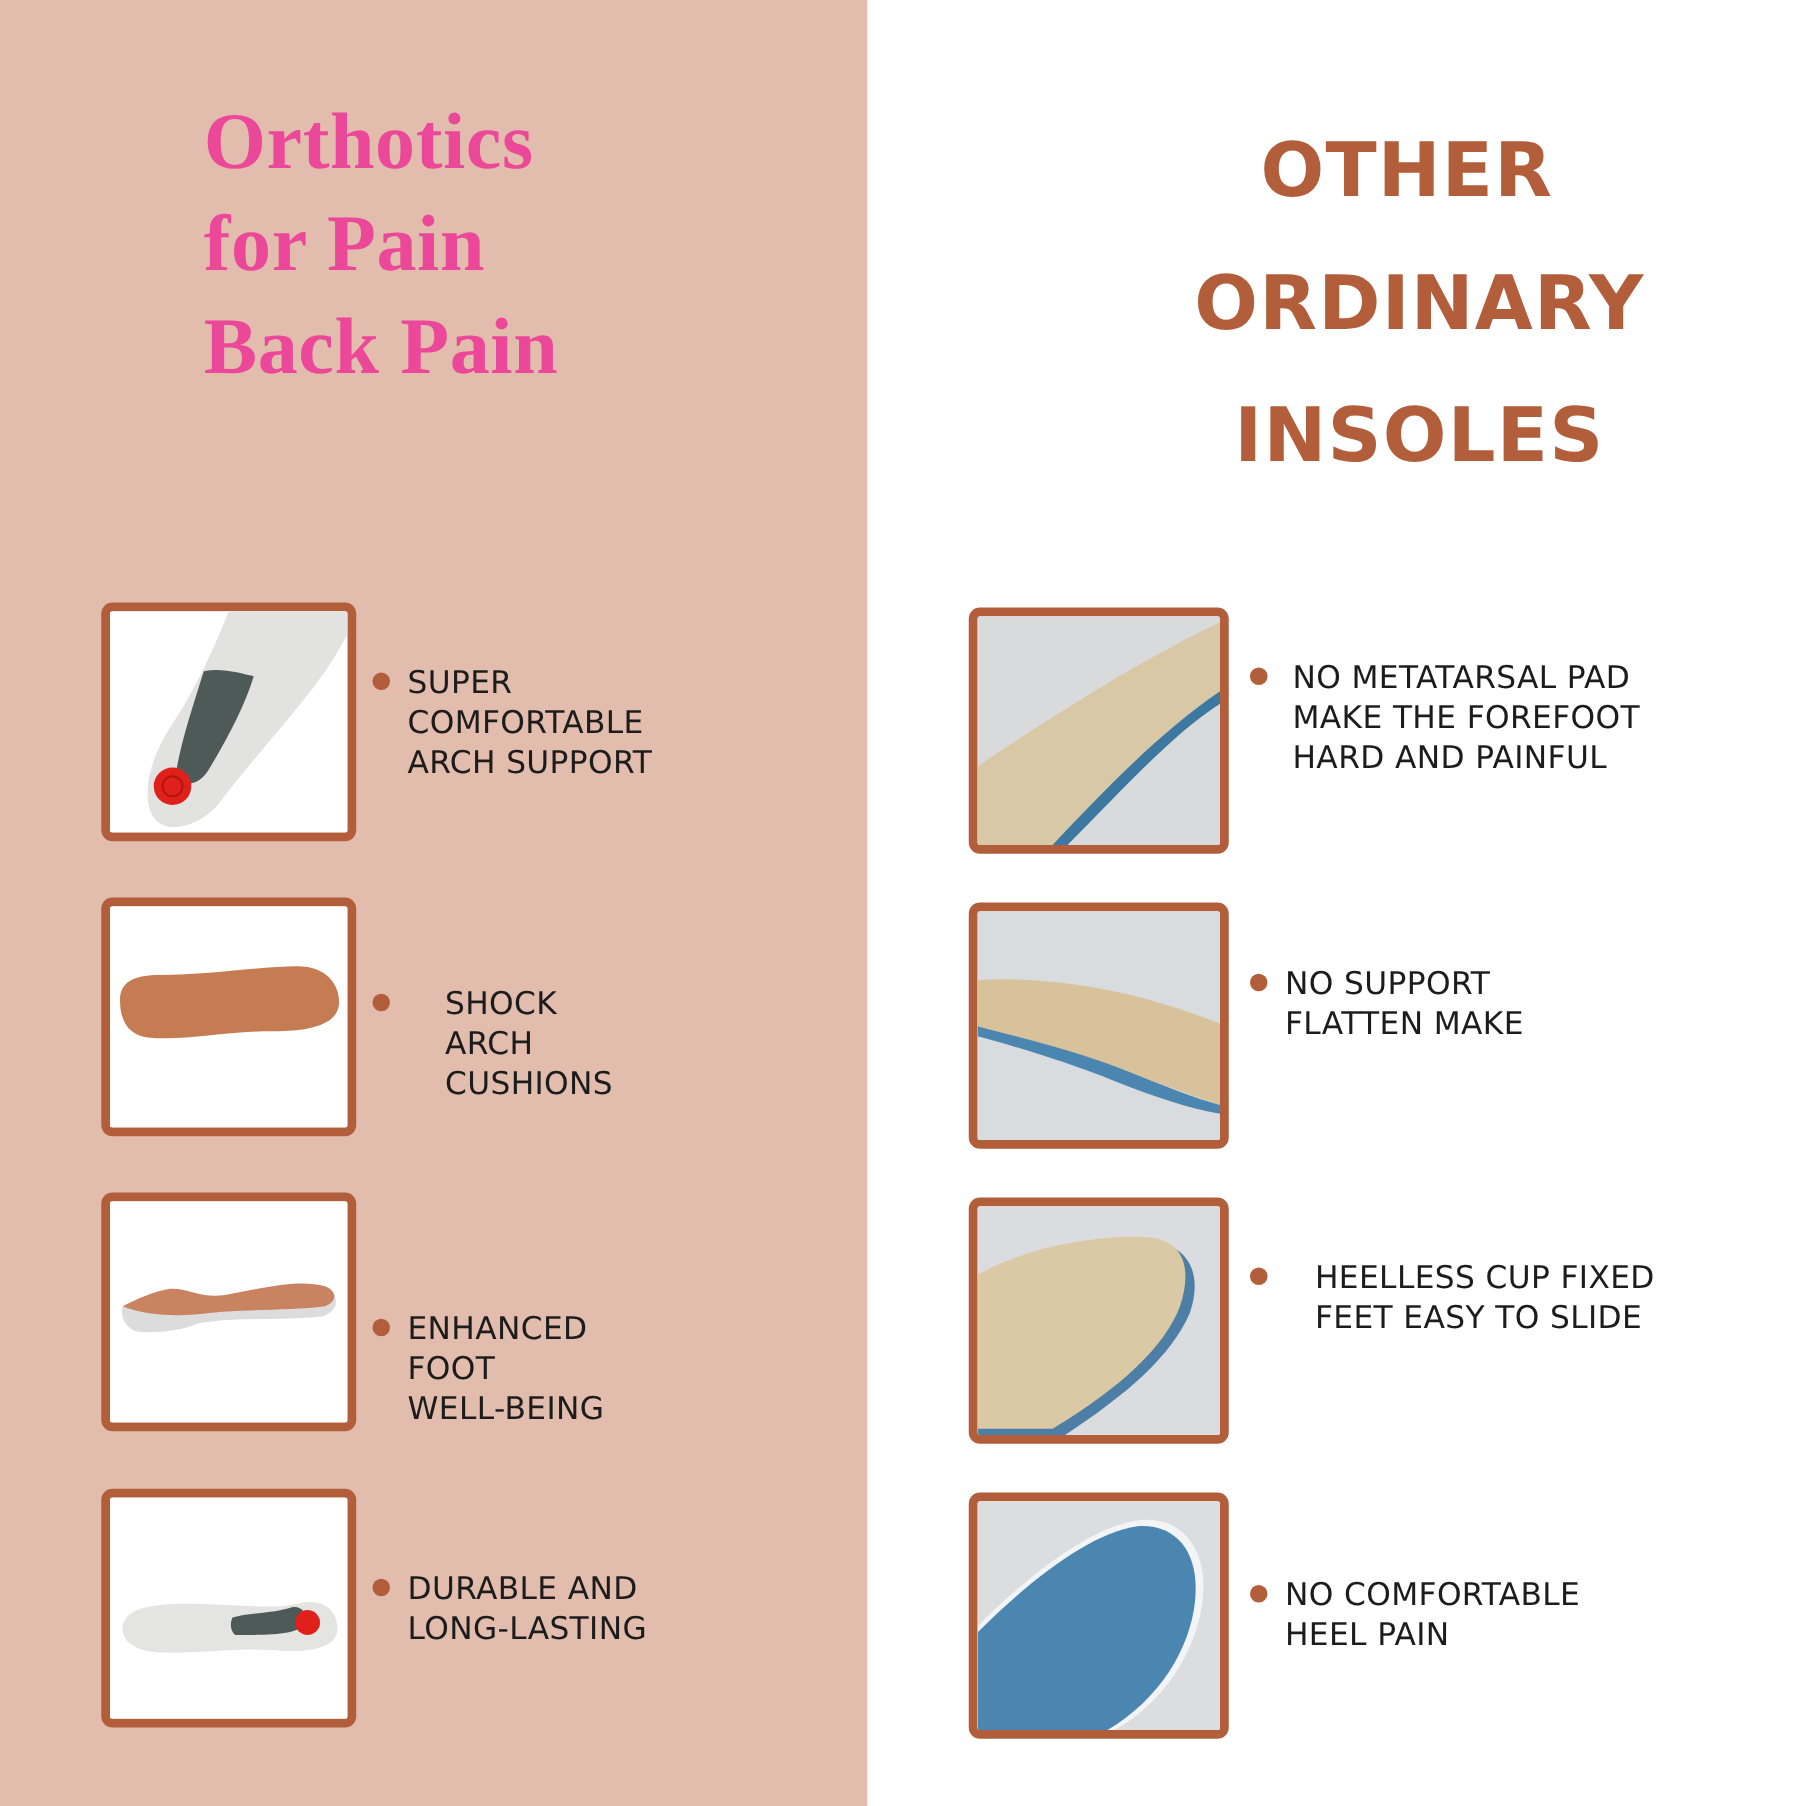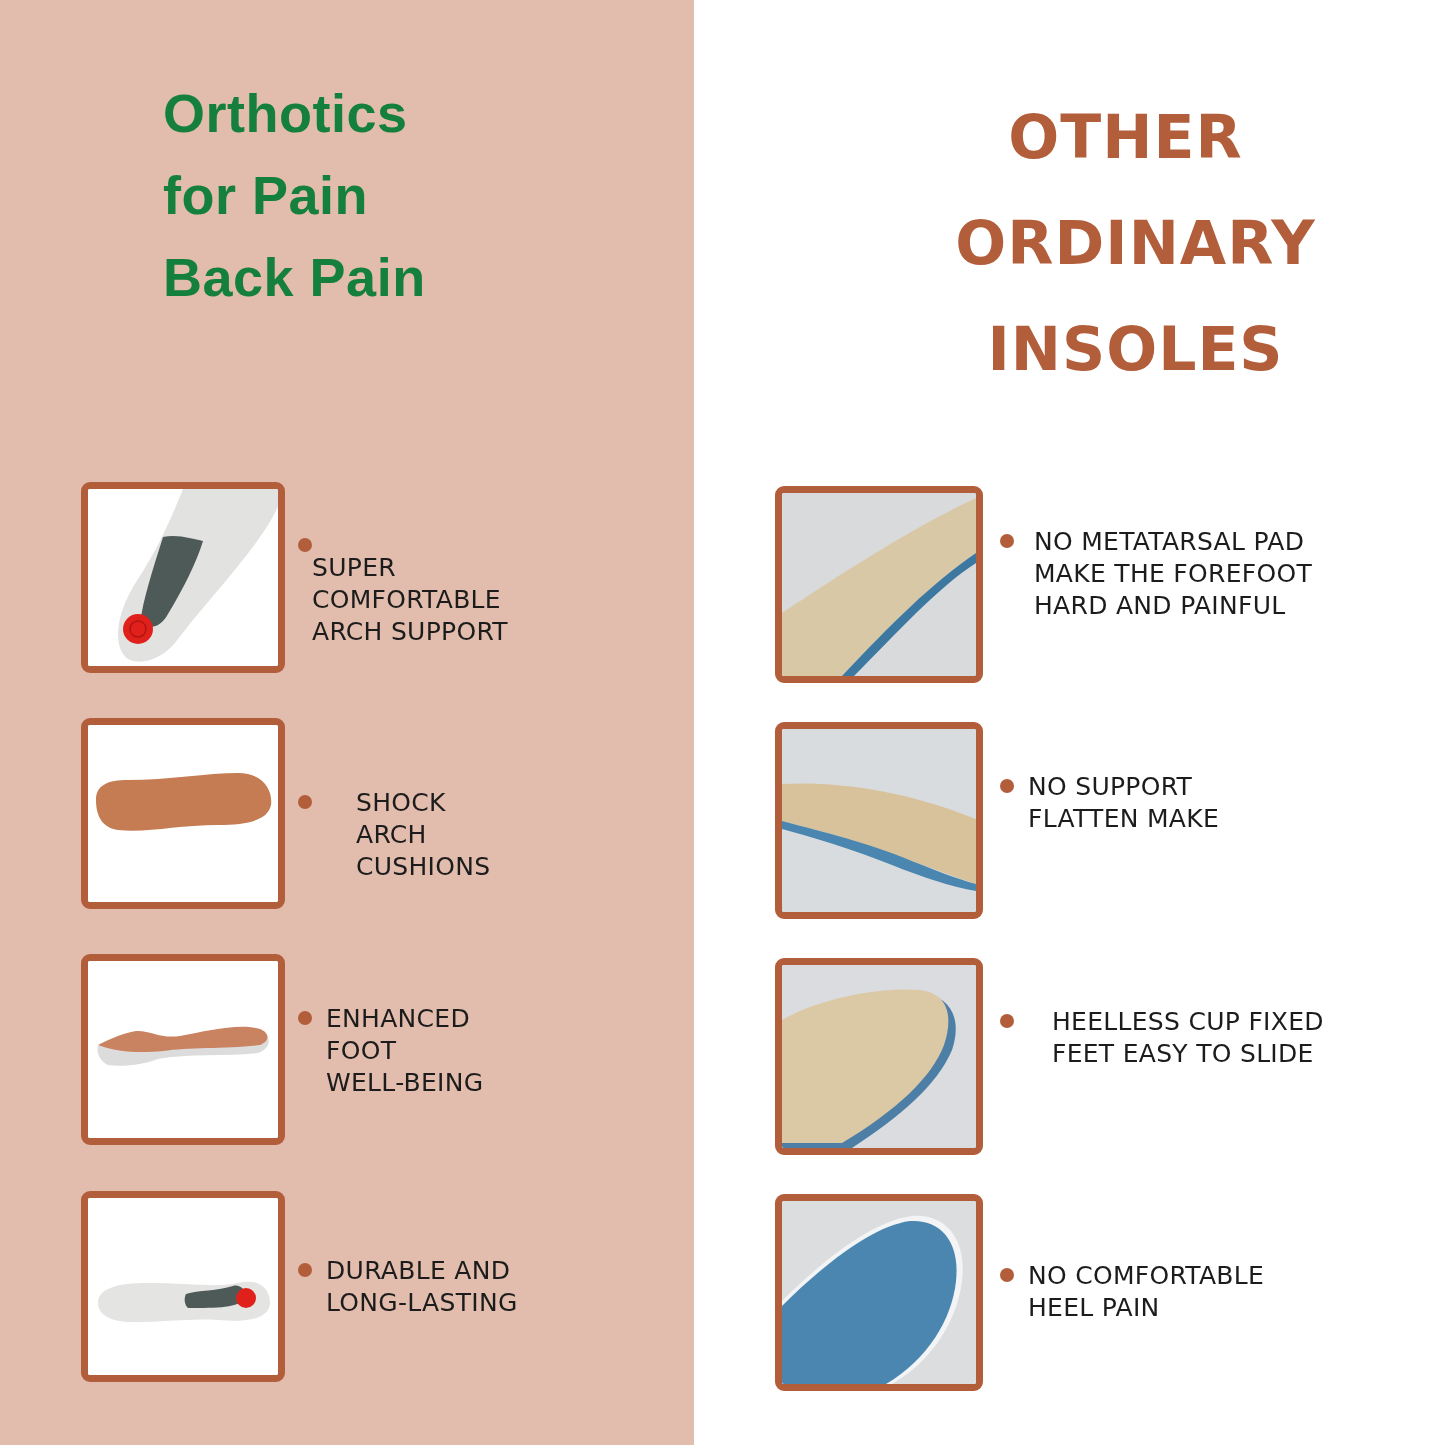--- a/index.html
+++ b/index.html
@@ -10,22 +10,22 @@
       position: absolute; left: 0; top: 0; width: 694px; height: 1445px;
       background: #e2bdad;
     }
     .panel-right {
       position: absolute; left: 694px; top: 0; width: 751px; height: 1445px;
       background: #ffffff;
     }
 
     .title-left {
       position: absolute; left: 163px; top: 72px; width: 420px;
-      color: #15803d; font-family: Liberation Sans, sans-serif; font-weight: bold;
-      font-size: 54px; line-height: 82px; letter-spacing: 0.5px;
+      color: #ec4899; font-family: Liberation Serif, serif; font-weight: bold;
+      font-size: 64px; line-height: 82px; letter-spacing: 0.5px;
     }
     .title-left span { display: block; white-space: nowrap; }
 
     .title-right {
       position: absolute; left: 694px; top: 84px; width: 883px;
       color: #b35e3b; font-family: "DejaVu Sans", sans-serif; font-weight: bold;
       font-size: 60px; line-height: 106px; text-align: center; letter-spacing: 1px;
     }
     .title-right span { display: block; white-space: nowrap; }
     .title-right span:nth-child(1) { margin-left: -20px; }
@@ -73,21 +73,21 @@
 
 <div class="thumb" style="left:81px; top:482px;">
   <svg viewBox="0 0 190 177" preserveAspectRatio="none">
     <rect width="190" height="177" fill="#ffffff"></rect>
     <path d="M95 0 L190 0 L190 18 C170 60 120 110 90 150 C75 172 45 180 35 165 C25 150 30 120 50 90 C70 60 85 25 95 0 Z" fill="#e2e2e0"></path>
     <path d="M75 48 C90 45 105 50 115 52 C108 75 95 100 80 125 C72 140 60 140 52 135 C55 110 65 80 75 48 Z" fill="#4d5a58"></path>
     <circle cx="50" cy="140" r="15" fill="#e0211b"></circle>
     <circle cx="50" cy="140" r="8" fill="none" stroke="#b01410" stroke-width="1.5"></circle>
   </svg>
 </div>
-<div class="feature" style="left:298px; top:530px;flex-direction:column;">
+<div class="feature" style="left:298px; top:530px;">
   <div class="bullet"></div>
   <div class="feature-text">
     <span>SUPER</span>
     <span>COMFORTABLE</span>
     <span>ARCH SUPPORT</span>
   </div>
 </div>
 
 <div class="thumb" style="left:81px; top:718px;">
   <svg viewBox="0 0 190 177" preserveAspectRatio="none">
@@ -104,21 +104,21 @@
   </div>
 </div>
 
 <div class="thumb" style="left:81px; top:954px;">
   <svg viewBox="0 0 190 177" preserveAspectRatio="none">
     <rect width="190" height="177" fill="#ffffff"></rect>
     <path d="M10 85 C20 80 30 75 45 72 C60 70 70 80 90 78 C120 72 150 65 172 70 C185 75 183 88 170 92 C140 96 100 92 70 98 C55 104 35 106 20 104 C12 100 8 92 10 85 Z" fill="#dcdcdc"></path>
     <path d="M10 84 C22 78 35 72 48 70 C62 69 72 78 92 75 C120 70 150 62 172 68 C182 72 182 80 172 84 C140 88 100 86 75 90 C55 92 30 92 10 84 Z" fill="#c98360"></path>
   </svg>
 </div>
-<div class="feature" style="left:298px; top:1003px;">
+<div class="feature" style="left:298px; top:1047px;">
   <div class="bullet"></div>
   <div class="feature-text">
     <span>ENHANCED</span>
     <span>FOOT</span>
     <span>WELL-BEING</span>
   </div>
 </div>
 
 <div class="thumb" style="left:81px; top:1191px;">
   <svg viewBox="0 0 190 177" preserveAspectRatio="none">

